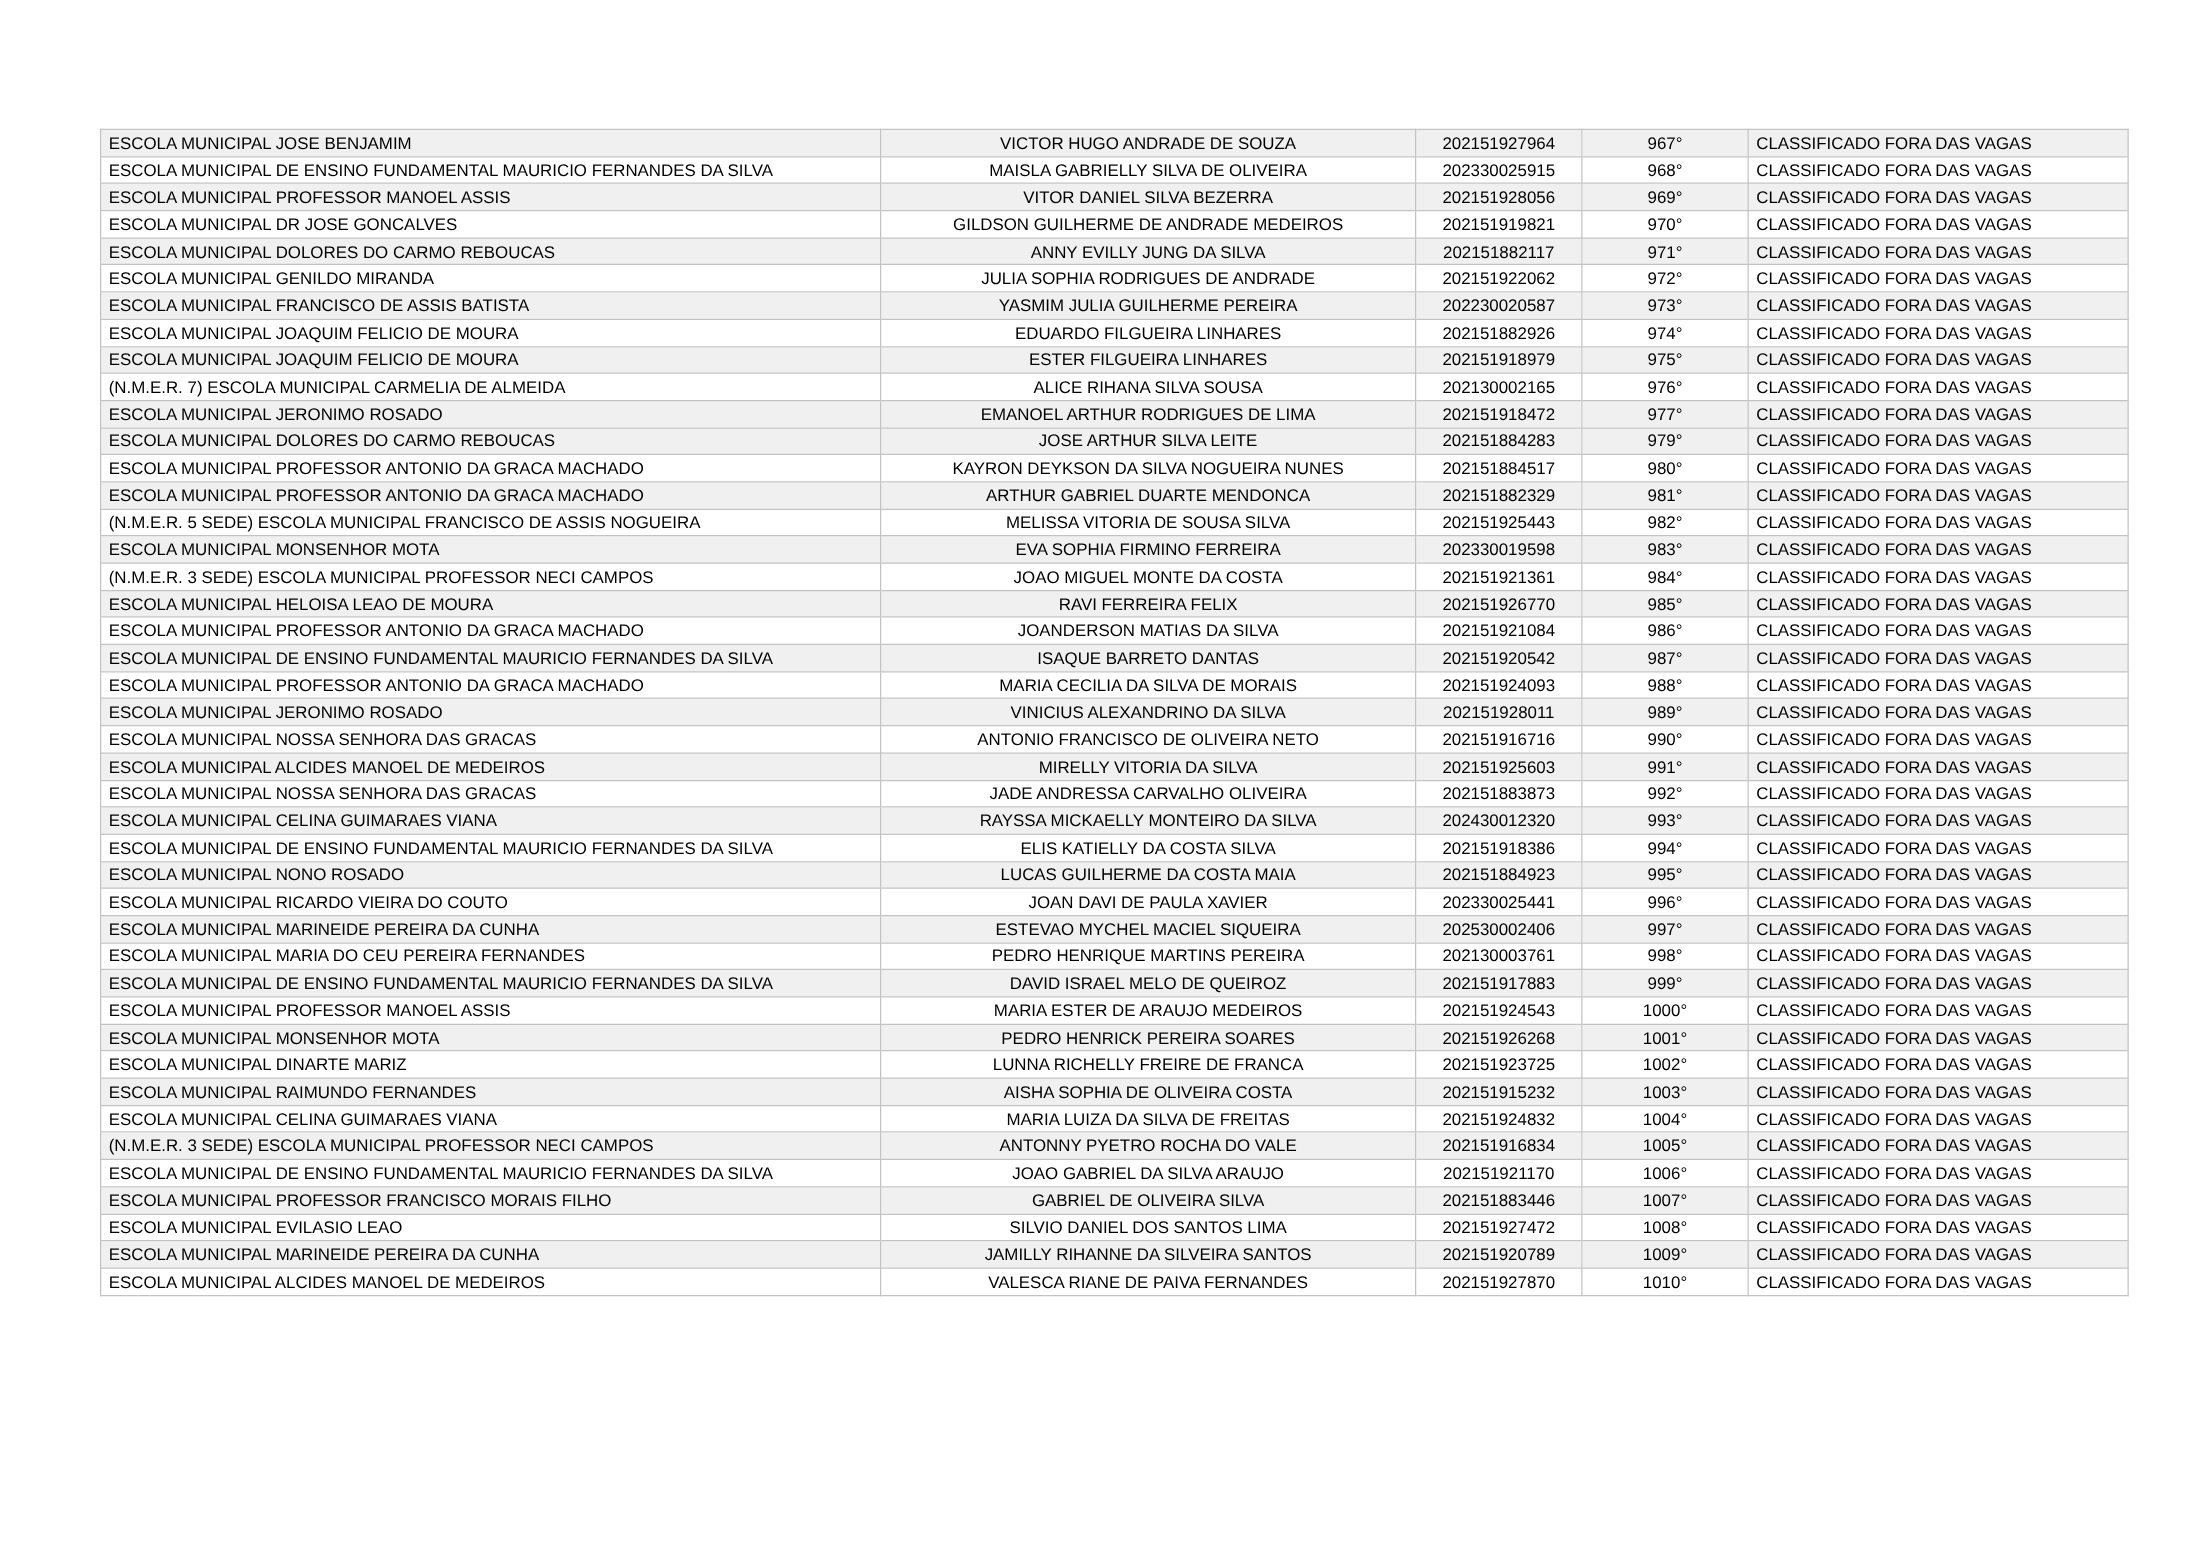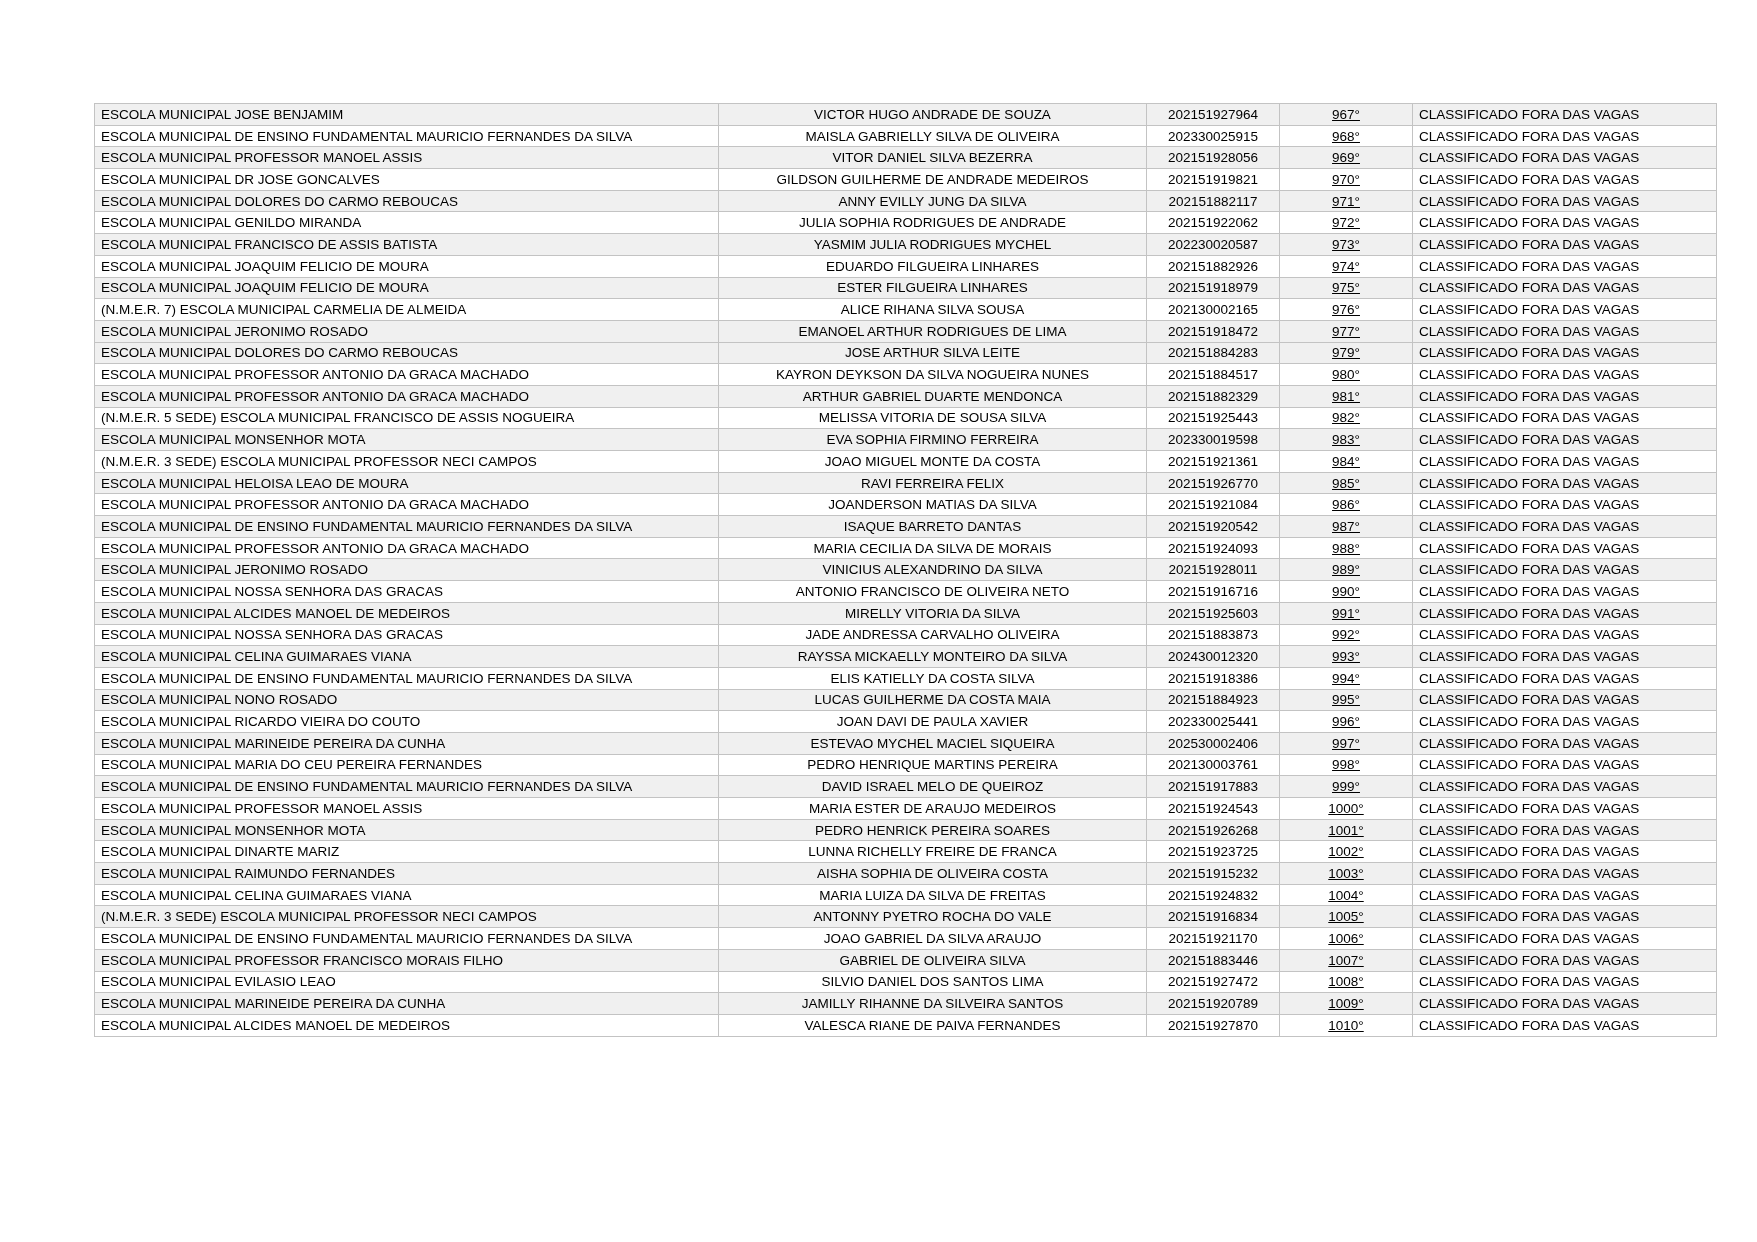--- a/index.html
+++ b/index.html
@@ -12,21 +12,21 @@
     font-family: "Liberation Sans", "DejaVu Sans", sans-serif;
   }
   .page {
     position: relative;
     width: 1757px;
     height: 1242px;
     background: #ffffff;
   }
   .table-wrap {
     position: absolute;
-    left: 94px;
+    left: 80px;
     top: 103px;
   }
   table.results {
     border-collapse: collapse;
     table-layout: fixed;
     width: 1557px;
     border: 1px solid #9f9f9f;
   }
   table.results td {
     border: 1px solid #c3c3c3;
@@ -36,21 +36,21 @@
     color: #000000;
     white-space: nowrap;
     overflow: hidden;
     vertical-align: middle;
     background: #ffffff;
   }
   table.results tr.alt td { background: #f0f0f0; }
   td.col-school      { width: 611px; text-align: left; }
   td.col-student     { width: 415px; text-align: center; }
   td.col-enrollment  { width: 120px; text-align: center; margin-left: 40px; }
-  td.col-rank        { width: 120px; text-align: center; text-decoration: underline; }
+  td.col-rank        { width: 120px; text-align: center; }
   td.col-status      { width: 291px; }
 </style>
 </head>
 <body>
 
 <div class="page">
   <div class="table-wrap">
     <table class="results">
       <tbody>
           <tr class="alt">
@@ -90,21 +90,21 @@
           </tr>
           <tr>
             <td class="col-school">ESCOLA MUNICIPAL GENILDO MIRANDA</td>
             <td class="col-student">JULIA SOPHIA RODRIGUES DE ANDRADE</td>
             <td class="col-enrollment">202151922062</td>
             <td class="col-rank">972°</td>
             <td class="col-status">CLASSIFICADO FORA DAS VAGAS</td>
           </tr>
           <tr class="alt">
             <td class="col-school">ESCOLA MUNICIPAL FRANCISCO DE ASSIS BATISTA</td>
-            <td class="col-student">YASMIM JULIA RODRIGUES MYCHEL</td>
+            <td class="col-student">YASMIM JULIA GUILHERME PEREIRA</td>
             <td class="col-enrollment">202230020587</td>
             <td class="col-rank">973°</td>
             <td class="col-status">CLASSIFICADO FORA DAS VAGAS</td>
           </tr>
           <tr>
             <td class="col-school">ESCOLA MUNICIPAL JOAQUIM FELICIO DE MOURA</td>
             <td class="col-student">EDUARDO FILGUEIRA LINHARES</td>
             <td class="col-enrollment">202151882926</td>
             <td class="col-rank">974°</td>
             <td class="col-status">CLASSIFICADO FORA DAS VAGAS</td>

